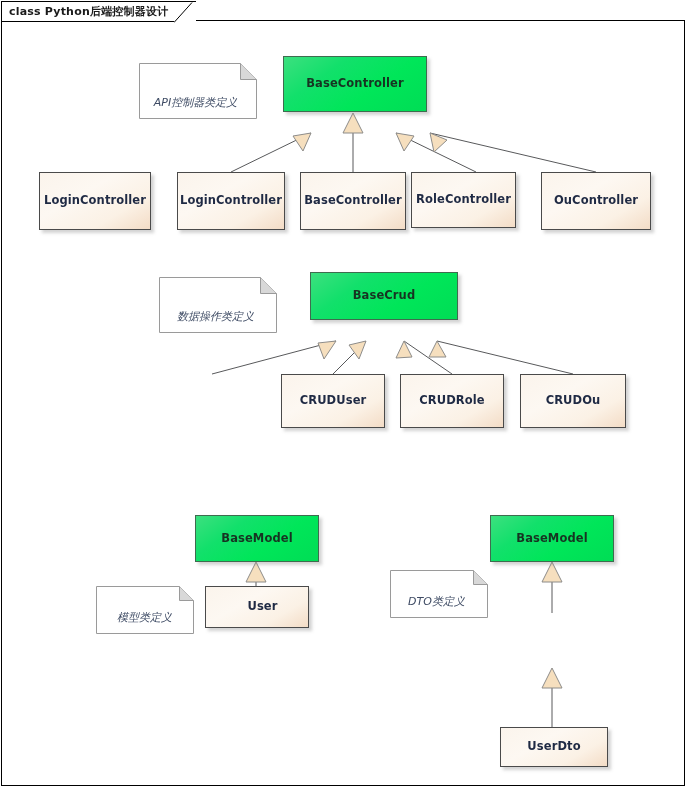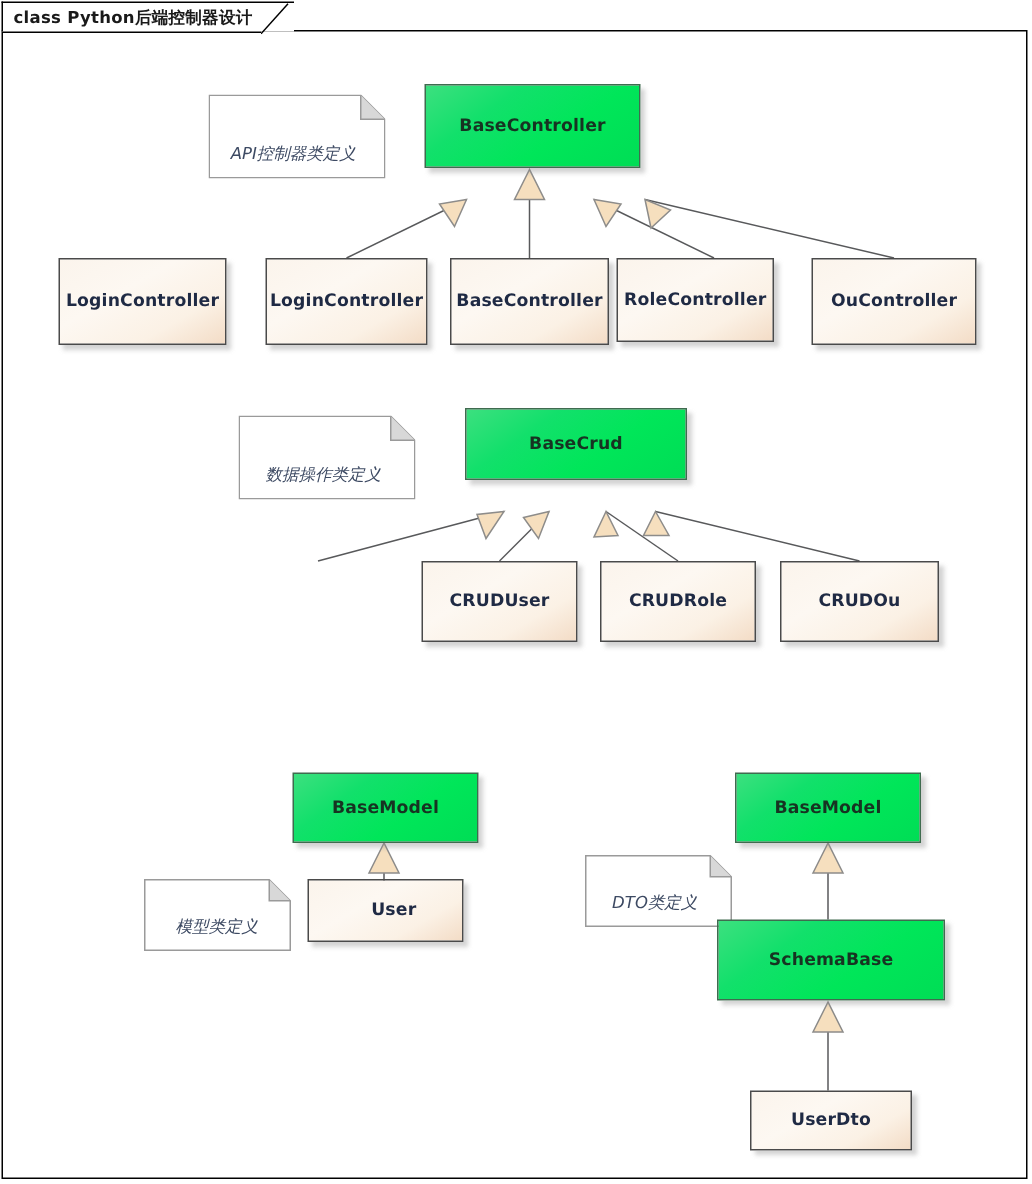--- a/index.html
+++ b/index.html
@@ -272,21 +272,18 @@
   </div>
 
   <div class="node cream" style="left:205px; top:586px; width:104px; height:42px;padding-left:11px;">
     <span class="node-label">User</span>
   </div>
 
   <div class="node green" style="left:490px; top:515px; width:124px; height:47px;">
     <span class="node-label">BaseModel</span>
   </div>
 
-  <div class="node green" style="left:478px; top:613px; width:152px; height:54px; z-index:6;">
-    <span class="node-label">SchemaBase</span>
-  </div>
 
   <div class="node cream" style="left:500px; top:727px; width:108px; height:40px;">
     <span class="node-label">UserDto</span>
   </div>
 
 </div>
 
 </body></html>

